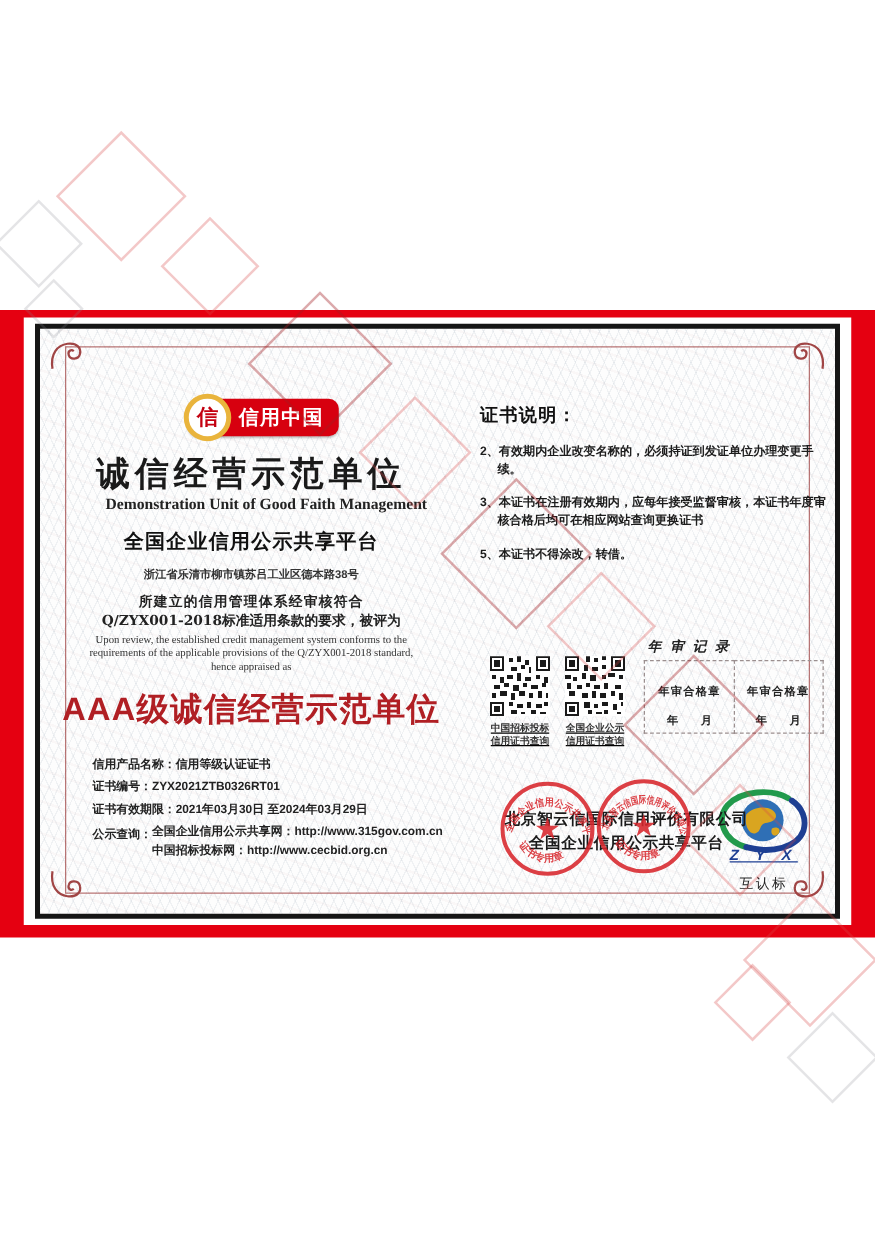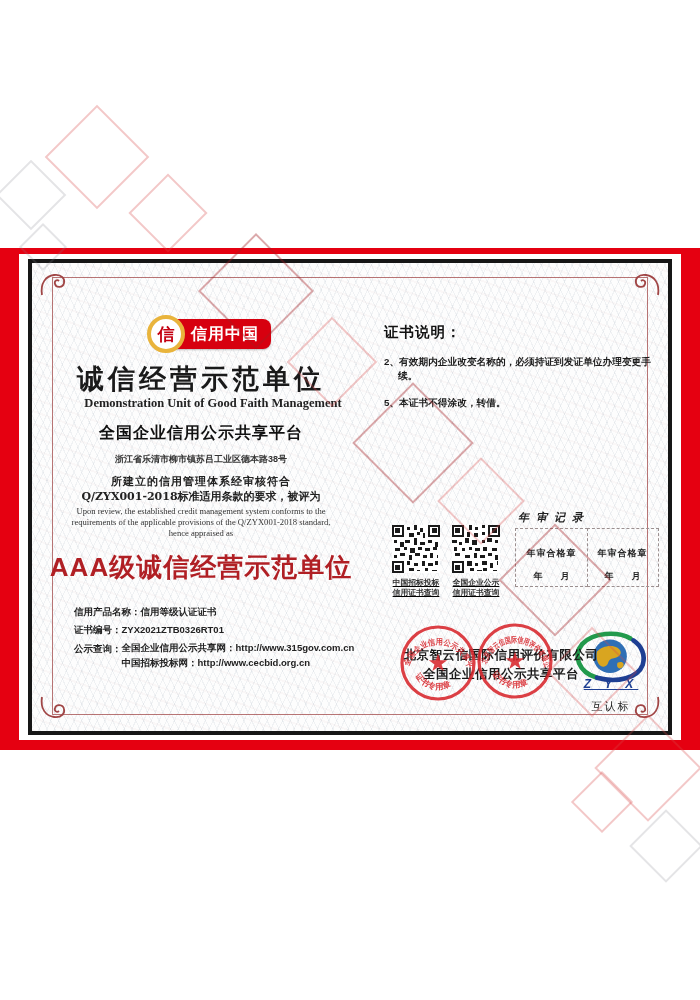--- a/index.html
+++ b/index.html
@@ -137,34 +137,36 @@
           <div class="company">全国企业信用公示共享平台</div>
           <div class="address">浙江省乐清市柳市镇苏吕工业区德本路38号</div>
           <div class="stmt1">所建立的信用管理体系经审核符合</div>
           <div class="stmt2">Q/ZYX001-2018标准适用条款的要求，被评为</div>
           <div class="engpara">Upon review, the established credit management system conforms to the requirements of the applicable provisions of the Q/ZYX001-2018 standard, hence appraised as</div>
           <div class="award">AAA级诚信经营示范单位</div>
 
           <div class="details">
             <div class="row">信用产品名称：信用等级认证证书</div>
             <div class="row">证书编号：ZYX2021ZTB0326RT01</div>
+            <div class="row">证书有效期限：2021年03月30日 至2024年03月29日</div>
             <div class="pub">
               <span>公示查询：</span>
               <span class="lines">
                 <div>全国企业信用公示共享网：http://www.315gov.com.cn</div>
                 <div>中国招标投标网：http://www.cecbid.org.cn</div>
               </span>
             </div>
           </div>
         </div>
 
         <div class="rcol">
           <div class="instr-h">证书说明：</div>
           <div class="instr">
             <div class="it">2、有效期内企业改变名称的，必须持证到发证单位办理变更手续。</div>
+            <div class="it">3、本证书在注册有效期内，应每年接受监督审核，本证书年度审核合格后均可在相应网站查询更换证书</div>
             <div class="it">5、本证书不得涂改，转借。</div>
           </div>
 
           <div class="qrfig qr1">
             <svg viewBox="0 0 29 29" shape-rendering="crispEdges">
               <rect width="29" height="29" fill="#fff"></rect>
               <g fill="#1a1a1a">
                 <rect x="0" y="0" width="7" height="7"></rect>
                   <rect x="1" y="1" width="5" height="5" fill="#fff"></rect>
                   <rect x="2" y="2" width="3" height="3"></rect>

